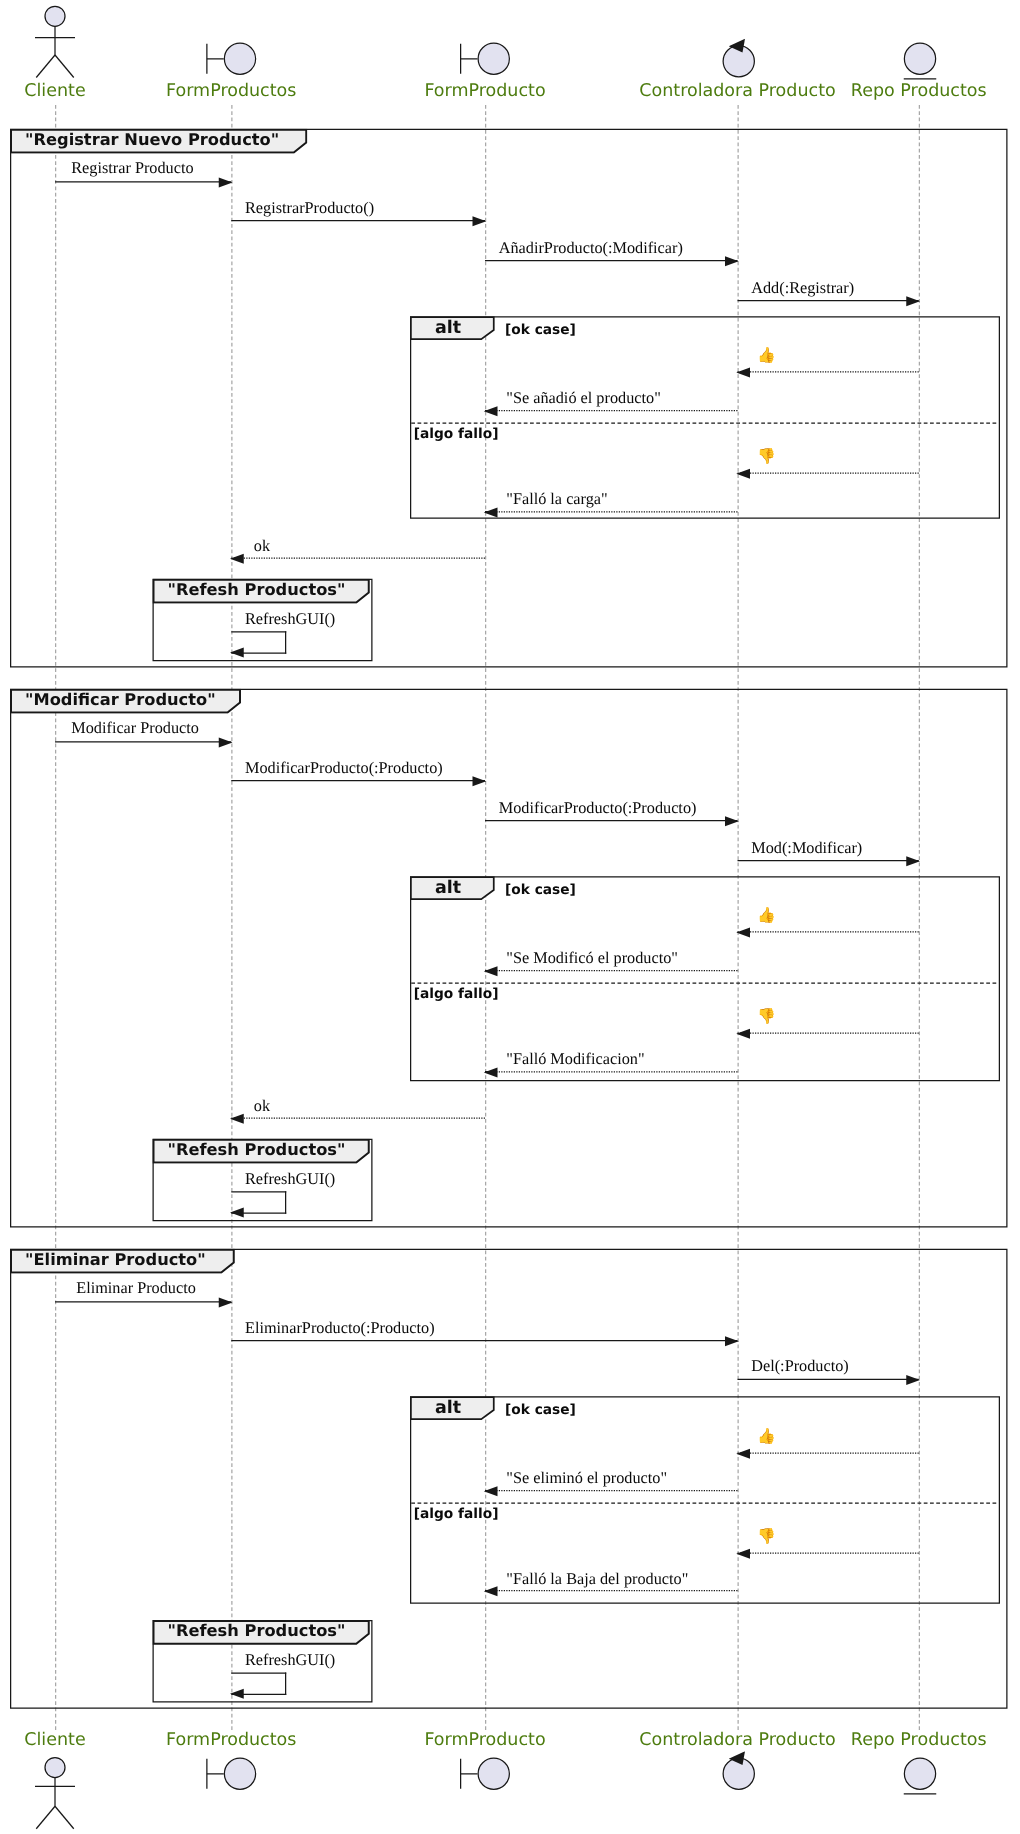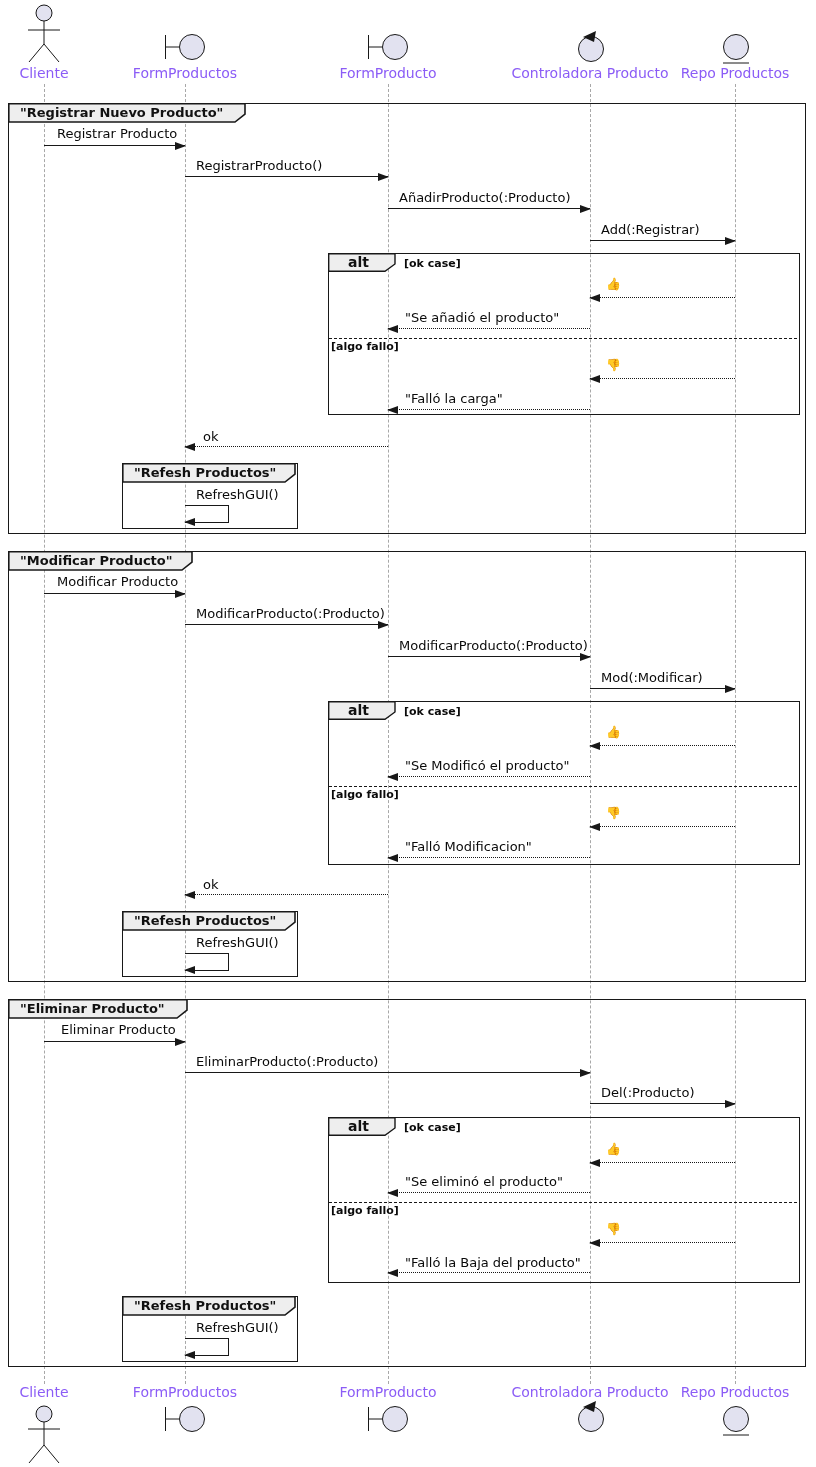--- a/index.html
+++ b/index.html
@@ -1,28 +1,28 @@
 <!DOCTYPE html>
 <html><head>
 <meta charset="utf-8">
 <style>
   html,body{margin:0;padding:0;background:#ffffff;}
   #canvas{position:relative;width:816px;height:1467px;overflow:hidden;background:#fff;
           font-family:"DejaVu Sans", sans-serif;color:#111;}
   .life{position:absolute;width:0;border-left:1px dashed #A8A8A8;top:84px;height:1300px;}
-  .pname{position:absolute;font-size:14px;transform:translateX(-50%);white-space:nowrap;color:#8b5cf6;}
+  .pname{position:absolute;font-size:14px;transform:translateX(-50%);white-space:nowrap;color:#4d7c0f;}
   .psym{position:absolute;}
   .gframe{position:absolute;border:1.6px solid #181818;}
   .altframe{position:absolute;border:1.4px solid #181818;}
   .ghead{position:absolute;}
   .ghead svg{position:absolute;left:0;top:0;}
   .ghead-title{position:absolute;left:12px;top:2px;font-weight:bold;font-size:13px;white-space:nowrap;}
   .alt-op{position:absolute;left:20px;top:1px;font-weight:bold;font-size:14px;}
   .guard{position:absolute;font-weight:bold;font-size:11px;white-space:nowrap;color:#0a0a0a;}
-  .msg{position:absolute;font-size:13px;white-space:nowrap;color:#0a0a0a;}
+  .msg{position:absolute;font-size:13px;white-space:nowrap;color:#0a0a0a;font-family:Liberation Serif, serif;}
   .thumb{position:absolute;font-size:12px;color:#181818;}
   .arrow{position:absolute;height:0;}
   .solid{border-top:1.2px solid #181818;}
   .dot{border-top:1px dotted #181818;}
   .ah{position:absolute;width:0;height:0;top:-4px;}
   .ah.r{right:-1px;border-left:11px solid #181818;border-top:4px solid transparent;border-bottom:4px solid transparent;}
   .ah.l{left:-1px;border-right:11px solid #181818;border-top:4px solid transparent;border-bottom:4px solid transparent;}
   .loop{position:absolute;border-top:1.2px solid #181818;border-right:1.2px solid #181818;border-bottom:1.2px solid #181818;}
   .divider{position:absolute;border-top:1.2px dashed #181818;height:0;}
 </style>
@@ -86,21 +86,21 @@
     <span class="ghead-title">"Registrar Nuevo Producto"</span>
   </div>
   <div class="msg" style="left:57px;top:126px">Registrar Producto</div>
   <div class="arrow solid" style="left:44px;top:145px;width:141px">
       <i class="ah r"></i>
     </div>
   <div class="msg" style="left:196px;top:158px">RegistrarProducto()</div>
   <div class="arrow solid" style="left:185px;top:176px;width:203px">
       <i class="ah r"></i>
     </div>
-  <div class="msg" style="left:399px;top:190px">AñadirProducto(:Producto)</div>
+  <div class="msg" style="left:399px;top:190px">AñadirProducto(:Modificar)</div>
   <div class="arrow solid" style="left:388px;top:208px;width:202px">
       <i class="ah r"></i>
     </div>
   <div class="msg" style="left:601px;top:222px">Add(:Registrar)</div>
   <div class="arrow solid" style="left:590px;top:240px;width:145px">
       <i class="ah r"></i>
     </div>
 
   <div class="altframe" style="left:328px;top:253px;width:470px;height:160px"></div>
   <div class="ghead" style="left:328px;top:253px;width:68px;height:19px">

